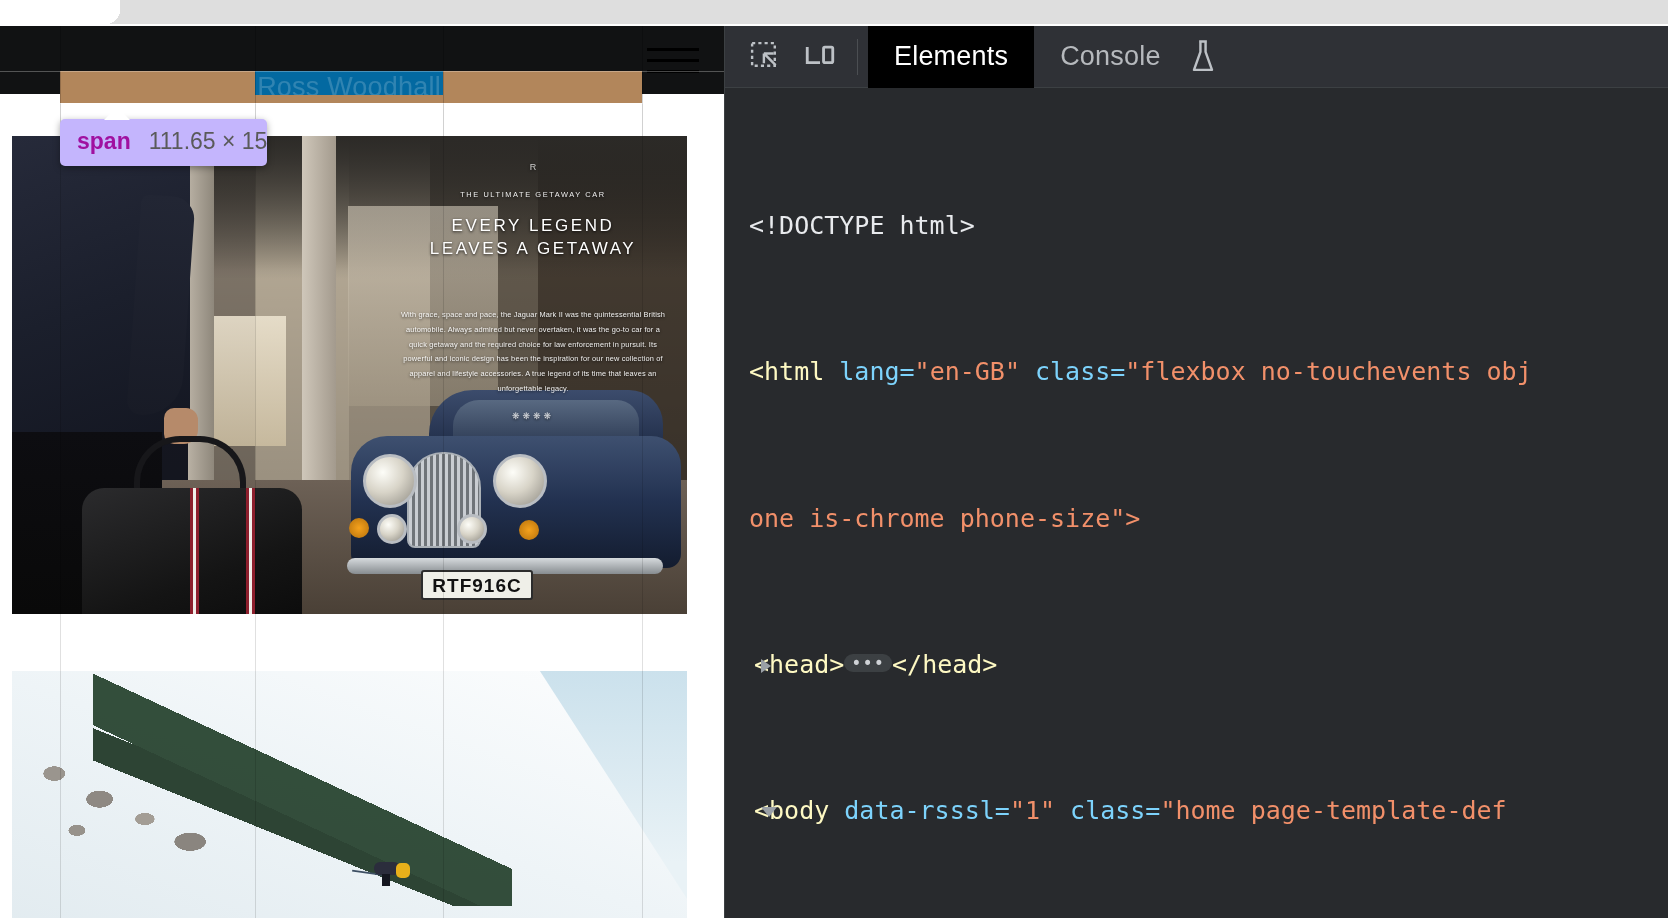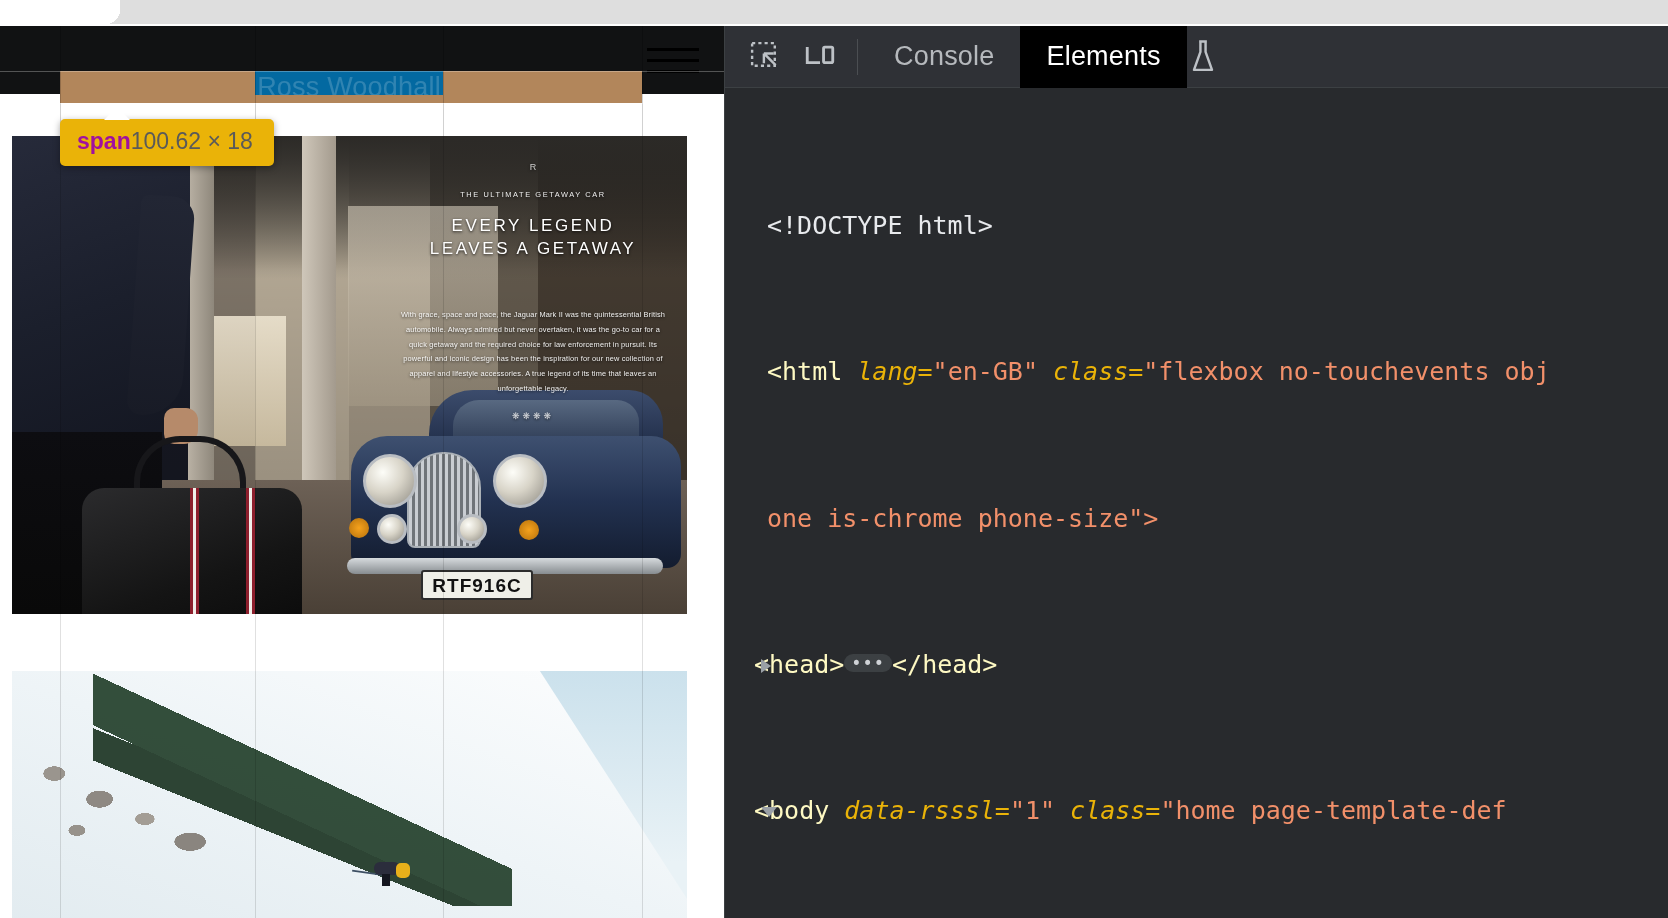--- a/index.html
+++ b/index.html
@@ -68,24 +68,24 @@
     background: rgba(0,0,0,0.18); pointer-events: none;
   }
   .ruler-h {
     position: absolute; left: 0; width: 724px; height: 1px;
     background: rgba(255,255,255,0.28); pointer-events: none;
   }
 
   
   .hl-tooltip {
     position: absolute; left: 60px; top: 93px;
-    background: #eab308; border-radius: 5px;
-    padding: 9px 21px 11px 17px;
+    background: #c4b5fd; border-radius: 5px;
+    padding: 9px 0 11px 17px;
     box-shadow: 0 2px 7px rgba(0,0,0,0.35);
-    display: flex; align-items: baseline; 
+    display: flex; align-items: baseline; gap: 18px;
     z-index: 40;
   }
   .hl-tooltip .tag { color: #a010a0; font-weight: bold; font-size: 23px; }
   .hl-tooltip .dims { color: #5a5a5a; font-size: 23px; }
   .hl-tooltip::before {
     content: ""; position: absolute; left: 44px; top: -12px;
     border-left: 13px solid transparent; border-right: 13px solid transparent;
     border-bottom: 13px solid #ffffff;
   }
 
@@ -305,34 +305,34 @@
 
   
   .dt-tree {
     position:absolute; top: 62px; left: 0; right: 0; bottom: 0;
     background:#282a2d;
     font-family: "DejaVu Sans Mono", "Liberation Mono", monospace;
     font-size: 25px; line-height: 36.6px;
     color: #e8eaed; padding: 10px 0 0 0; overflow: hidden;
     white-space: pre;
   }
-  .dt-line { padding-left: 42px; position:relative; height: 36.6px; }
+  .dt-line { padding-left: 24px; position:relative; height: 36.6px; }
   .dt-line.i1 { padding-left: 29px; }
   .tri {
     position:absolute; display:inline-block; width:0; height:0;
     border-left: 10px solid #9aa0a6; border-top: 7px solid transparent; border-bottom: 7px solid transparent;
     top: 12px;
   }
   .tri.open {
     border-left: 8px solid transparent; border-right: 8px solid transparent;
     border-top: 10px solid #9aa0a6; border-bottom: none; top: 14px;
   }
   .tri.t1 { left: 36px; }
   .tagc   { color: #fef9c3; }
-  .attrn  { color: #eab308; font-style: italic; }
+  .attrn  { color: #7dd3fc; }
   .attrv  { color: #f2906a; }
   .doctype{ color: #e8eaed; }
   .ellipsis-badge {
     display:inline-block; background:#3c4043; color:#cfd2d6;
     border-radius: 10px; padding: 0 7px; font-size: 17px; line-height: 18px;
     vertical-align: 4px; letter-spacing: 1px;
   }
 </style>
 </head>
 <body>
@@ -358,21 +358,21 @@
 
     <div class="ruler-v" style="left:60px"></div>
     <div class="ruler-v" style="left:255px"></div>
     <div class="ruler-v" style="left:443px"></div>
     <div class="ruler-v" style="left:642px"></div>
     <div class="ruler-h" style="top:45px"></div>
     <div class="ruler-h" style="top:77px"></div>
 
     <div class="hl-tooltip">
       <span class="tag">span</span>
-      <span class="dims">100.62 × 18</span>
+      <span class="dims">111.65 × 15</span>
     </div>
 
     <div class="photo-card photo-1">
       <div class="garage">
         <div class="ceiling"></div>
         <div class="window w1"></div>
         <div class="window w2"></div>
         <div class="pillar p1"></div>
         <div class="pillar p2"></div>
         <div class="floor"></div>
@@ -451,22 +451,22 @@
       </div>
       <div class="dt-icon-btn">
         <svg width="34" height="34" viewBox="0 0 24 24" aria-hidden="true">
           <path d="M3 5 v11 h9" fill="none" stroke="#bdc1c6" stroke-width="2"></path>
           <rect x="14.5" y="5" width="6.5" height="11" rx="1" fill="none" stroke="#bdc1c6" stroke-width="2"></rect>
         </svg>
       </div>
       <div class="dt-sep"></div>
 
       <div class="dt-tabs">
+        <div class="dt-tab active">Elements</div>
         <div class="dt-tab">Console</div>
-        <div class="dt-tab active">Elements</div>
       </div>
       <div class="dt-flask">
         <svg width="32" height="36" viewBox="0 0 24 28" aria-hidden="true">
           <path d="M9 2 h6 M10 2 v8 L5 24 h14 L14 10 V2" fill="none" stroke="#bdc1c6" stroke-width="1.9" stroke-linejoin="round"></path>
         </svg>
       </div>
     </div>
 
     <div class="dt-tree">
 

